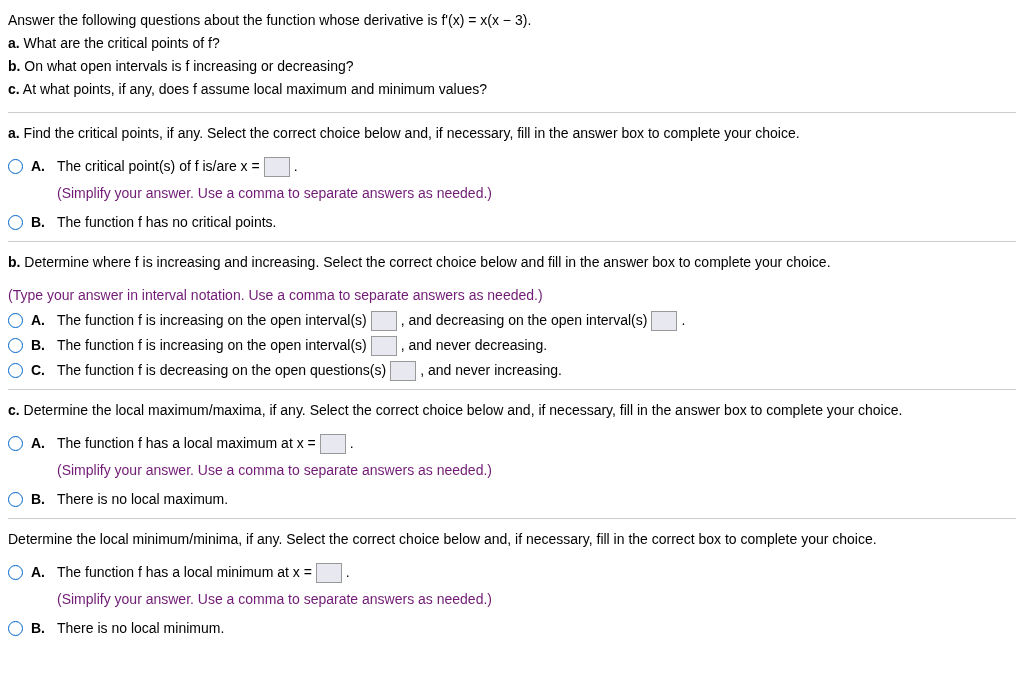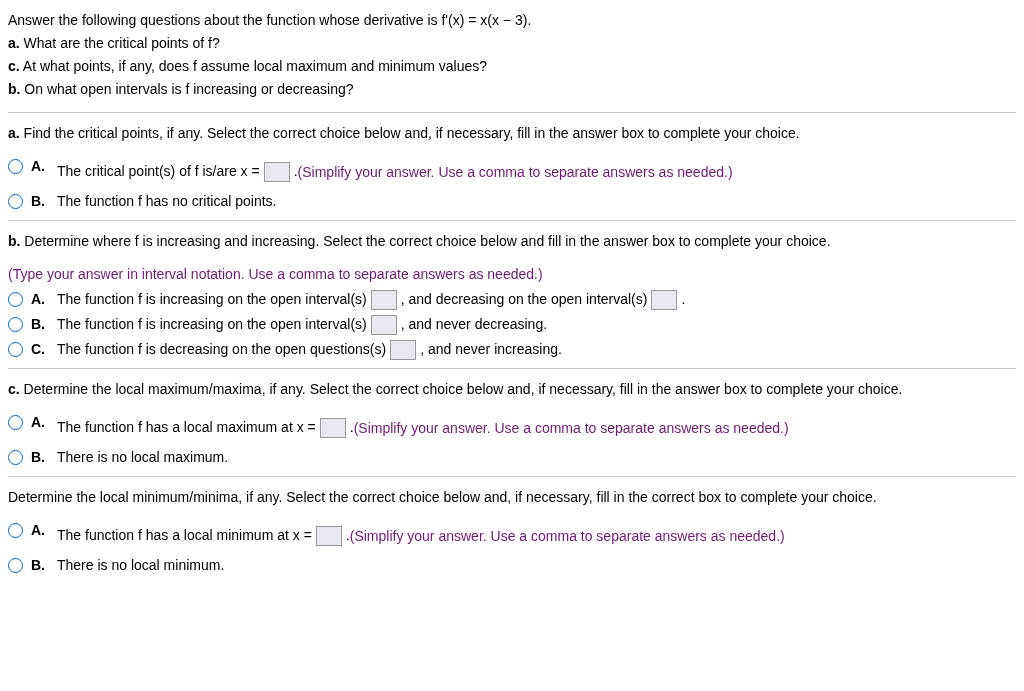--- a/index.html
+++ b/index.html
@@ -43,21 +43,21 @@
     flex-shrink: 0;
     background: #fff;
   }
   .option-label {
     font-weight: bold;
     margin-right: 8px;
     min-width: 18px;
   }
   .option-body {
     display: flex;
-    flex-direction: row;
+    flex-direction: column;
   }
   .option-text {
     display: flex;
     align-items: center;
     flex-wrap: wrap;
     gap: 4px;
   }
   .answer-box {
     display: inline-block;
     width: 24px;
@@ -67,22 +67,22 @@
     vertical-align: middle;
   }
   .b { font-weight: bold; }
 </style>
 </head>
 <body>
 
 <div class="question-header">
   <p>Answer the following questions about the function whose derivative is f'(x) = x(x − 3).</p>
   <p><span class="b">a.</span> What are the critical points of f?</p>
+  <p><span class="b">b.</span> On what open intervals is f increasing or decreasing?</p>
   <p><span class="b">c.</span> At what points, if any, does f assume local maximum and minimum values?</p>
-  <p><span class="b">b.</span> On what open intervals is f increasing or decreasing?</p>
 </div>
 
 <hr>
 
 <p class="section-prompt">
   <span class="b">a.</span><span> Find the critical points, if any. Select the correct choice below and, if necessary, fill in the answer box to complete your choice.</span>
 </p>
 
 <div class="option-row">
   <span class="radio"></span>

